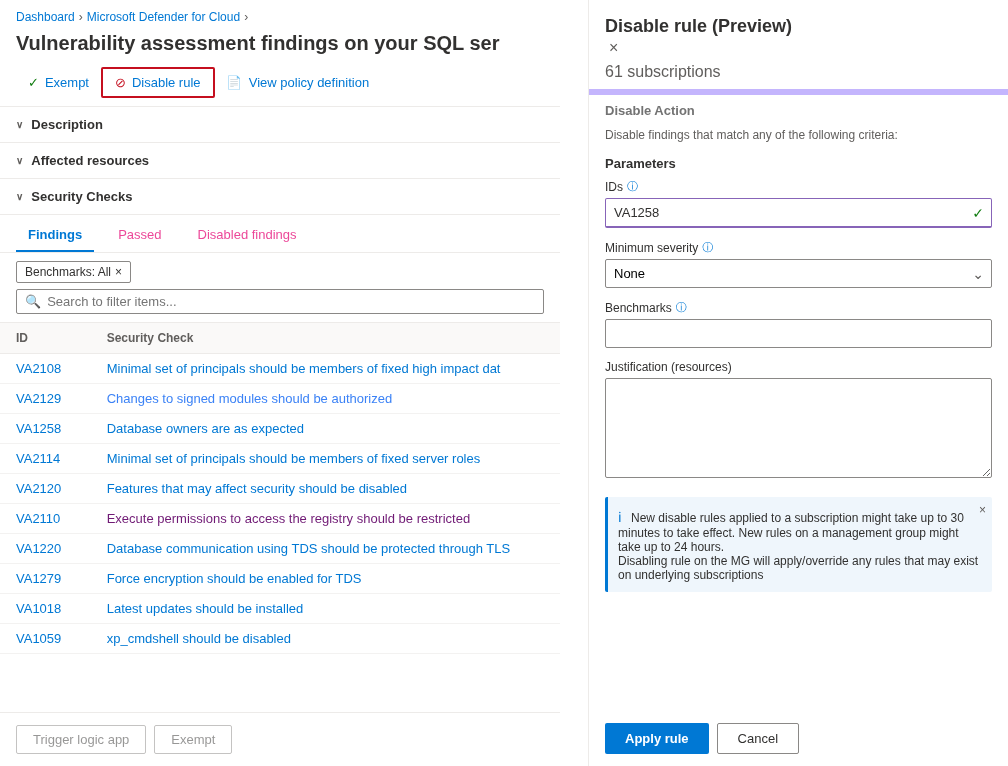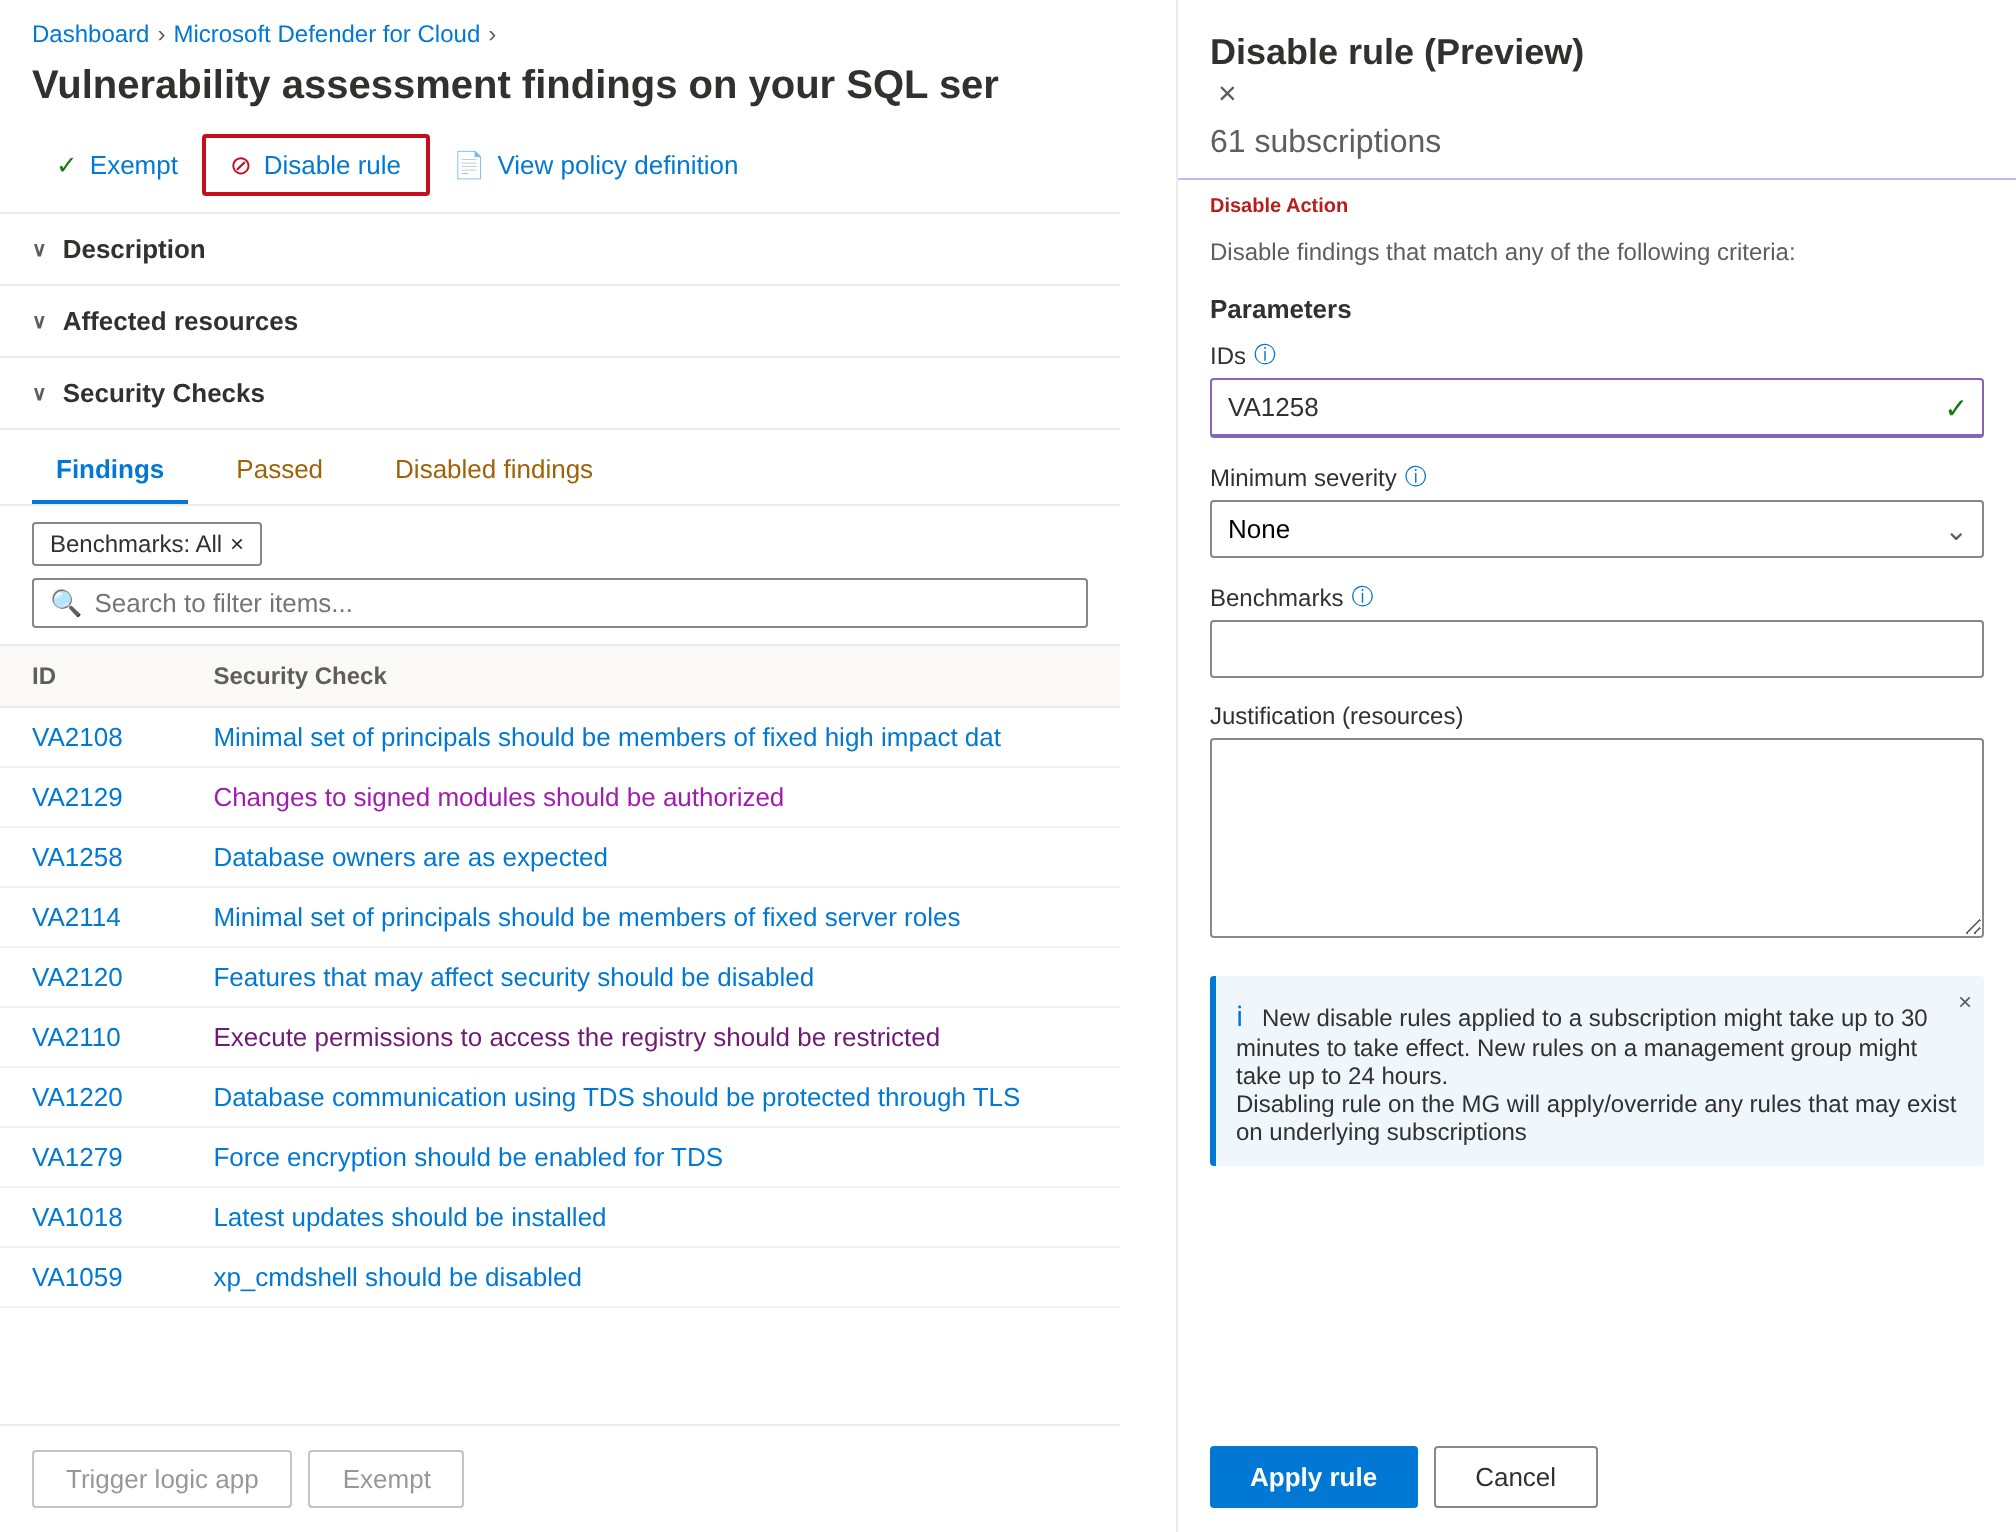--- a/index.html
+++ b/index.html
@@ -13,21 +13,21 @@
     .main-title { padding: 4px 16px 12px; font-size: 20px; font-weight: 600; color: #323130; white-space: nowrap; overflow: hidden; text-overflow: ellipsis; }
 
     .toolbar { display: flex; align-items: center; gap: 0; padding: 0 16px 8px; border-bottom: 1px solid #edebe9; }
     .toolbar-btn { display: flex; align-items: center; gap: 6px; padding: 6px 12px; border: none; background: none; cursor: pointer; color: #0078d4; font-size: 13px; border-radius: 2px; }
     .toolbar-btn.active { border: 2px solid #c50f1f; border-radius: 2px; }
 
     .section-header { display: flex; align-items: center; gap: 8px; padding: 10px 16px; font-weight: 600; cursor: pointer; border-bottom: 1px solid #edebe9; }
     .section-header .chevron { font-size: 10px; color: #605e5c; }
 
     .tabs { display: flex; gap: 12px; padding: 0 16px; border-bottom: 1px solid #edebe9; margin-top: 4px; }
-    .tab { padding: 8px 12px; cursor: pointer; color: #a16207; font-size: 13px; border-bottom: 2px solid transparent; }
+    .tab { padding: 8px 12px; cursor: pointer; color: #ec4899; font-size: 13px; border-bottom: 2px solid transparent; }
     .tab.active { color: #0078d4; border-bottom: 2px solid #0078d4; font-weight: 600; }
 
     .filter-bar { padding: 8px 16px; border-bottom: 1px solid #edebe9; }
     .filter-pill { display: inline-flex; align-items: center; gap: 4px; padding: 3px 8px; border: 1px solid #8a8886; border-radius: 2px; font-size: 12px; color: #323130; margin-bottom: 6px; }
     .search-box { display: flex; align-items: center; gap: 6px; border: 1px solid #8a8886; border-radius: 2px; padding: 4px 8px; color: #a19f9d; }
     .search-box input { border: none; outline: none; font-size: 13px; color: #605e5c; width: 200px; background: transparent; }
 
     .table { width: 100%; border-collapse: collapse; }
     .table thead tr { border-bottom: 1px solid #edebe9; }
     .table th { text-align: left; padding: 8px 16px; font-weight: 600; font-size: 12px; color: #605e5c; background: #faf9f8; }
@@ -38,21 +38,21 @@
     .bottom-bar { display: flex; gap: 8px; padding: 12px 16px; border-top: 1px solid #edebe9; position: absolute; bottom: 0; left: 0; width: 560px; background: #fff; }
     .btn-secondary { padding: 6px 16px; border: 1px solid #8a8886; background: #fff; cursor: pointer; border-radius: 2px; color: #323130; font-size: 13px; }
     .btn-secondary:disabled { opacity: 0.5; cursor: default; }
 
     
     .panel { position: absolute; top: 0; right: 0; width: 420px; height: 100%; background: #fff; border-left: 1px solid #edebe9; display: flex; flex-direction: column; overflow-y: auto; }
     .panel-header { display: flex; justify-content: space-between; align-items: flex-start; padding: 16px 16px 4px; flex-direction: column; }
     .panel-title { font-size: 18px; font-weight: 600; color: #323130; }
     .panel-close { border: none; background: none; cursor: pointer; font-size: 16px; color: #605e5c; padding: 2px 4px; }
     .panel-subtitle { padding: 0 16px 8px; font-size: 16px; color: #605e5c; }
-    .panel-section-title { padding: 8px 16px 6px; font-size: 10px; font-weight: 600; color: #b91c1c; border-top: 1px solid #c4b5fd; }
+    .panel-section-title { padding: 8px 16px 6px; font-size: 13px; font-weight: 600; color: #737373; border-top: 6px solid #c4b5fd; }
     .panel-desc { padding: 4px 16px 8px; font-size: 12px; color: #605e5c; }
     .panel-params-title { padding: 6px 16px 4px; font-size: 13px; font-weight: 600; }
     .panel-field { padding: 4px 16px 8px; }
     .panel-label { font-size: 12px; color: #323130; margin-bottom: 4px; display: flex; align-items: center; gap: 4px; }
     .panel-input { width: 100%; border: 1px solid #8a8886; border-radius: 2px; padding: 6px 8px; font-size: 13px; outline: none; }
     .ids-row { display: flex; align-items: center; }
     .ids-input-wrap { flex: 1; position: relative; }
     .ids-input-wrap input { width: 100%; border: 1px solid #8764b8; border-bottom: 2px solid #8764b8; border-radius: 2px; padding: 6px 28px 6px 8px; font-size: 13px; outline: none; color: #323130; }
     .ids-check { position: absolute; right: 8px; top: 50%; transform: translateY(-50%); color: #107c10; font-size: 14px; }
     .panel-select { width: 100%; border: 1px solid #8a8886; border-radius: 2px; padding: 6px 8px; font-size: 13px; background: #fff; outline: none; appearance: none; cursor: pointer; }
@@ -140,21 +140,21 @@
             <th>Security Check</th>
           </tr>
         </thead>
         <tbody id="table-body">
             <tr style="cursor: pointer;">
               <td style="color: rgb(0, 120, 212); min-width: 70px;">VA2108</td>
               <td style="color: rgb(0, 120, 212); max-width: 400px; overflow: hidden; text-overflow: ellipsis; white-space: nowrap;">Minimal set of principals should be members of fixed high impact dat</td>
             </tr>
             <tr style="cursor: pointer;">
               <td style="color: rgb(0, 120, 212); min-width: 70px;">VA2129</td>
-              <td style="color: #a21caf; max-width: 400px; overflow: hidden; text-overflow: ellipsis; white-space: nowrap;">Changes to signed modules should be authorized</td>
+              <td style="color: #3b82f6; max-width: 400px; overflow: hidden; text-overflow: ellipsis; white-space: nowrap;">Changes to signed modules should be authorized</td>
             </tr>
             <tr style="cursor: pointer;">
               <td style="color: rgb(0, 120, 212); min-width: 70px;">VA1258</td>
               <td style="color: rgb(0, 120, 212); max-width: 400px; overflow: hidden; text-overflow: ellipsis; white-space: nowrap;">Database owners are as expected</td>
             </tr>
             <tr style="cursor: pointer;">
               <td style="color: rgb(0, 120, 212); min-width: 70px;">VA2114</td>
               <td style="color: rgb(0, 120, 212); max-width: 400px; overflow: hidden; text-overflow: ellipsis; white-space: nowrap;">Minimal set of principals should be members of fixed server roles</td>
             </tr>
             <tr style="cursor: pointer;">

